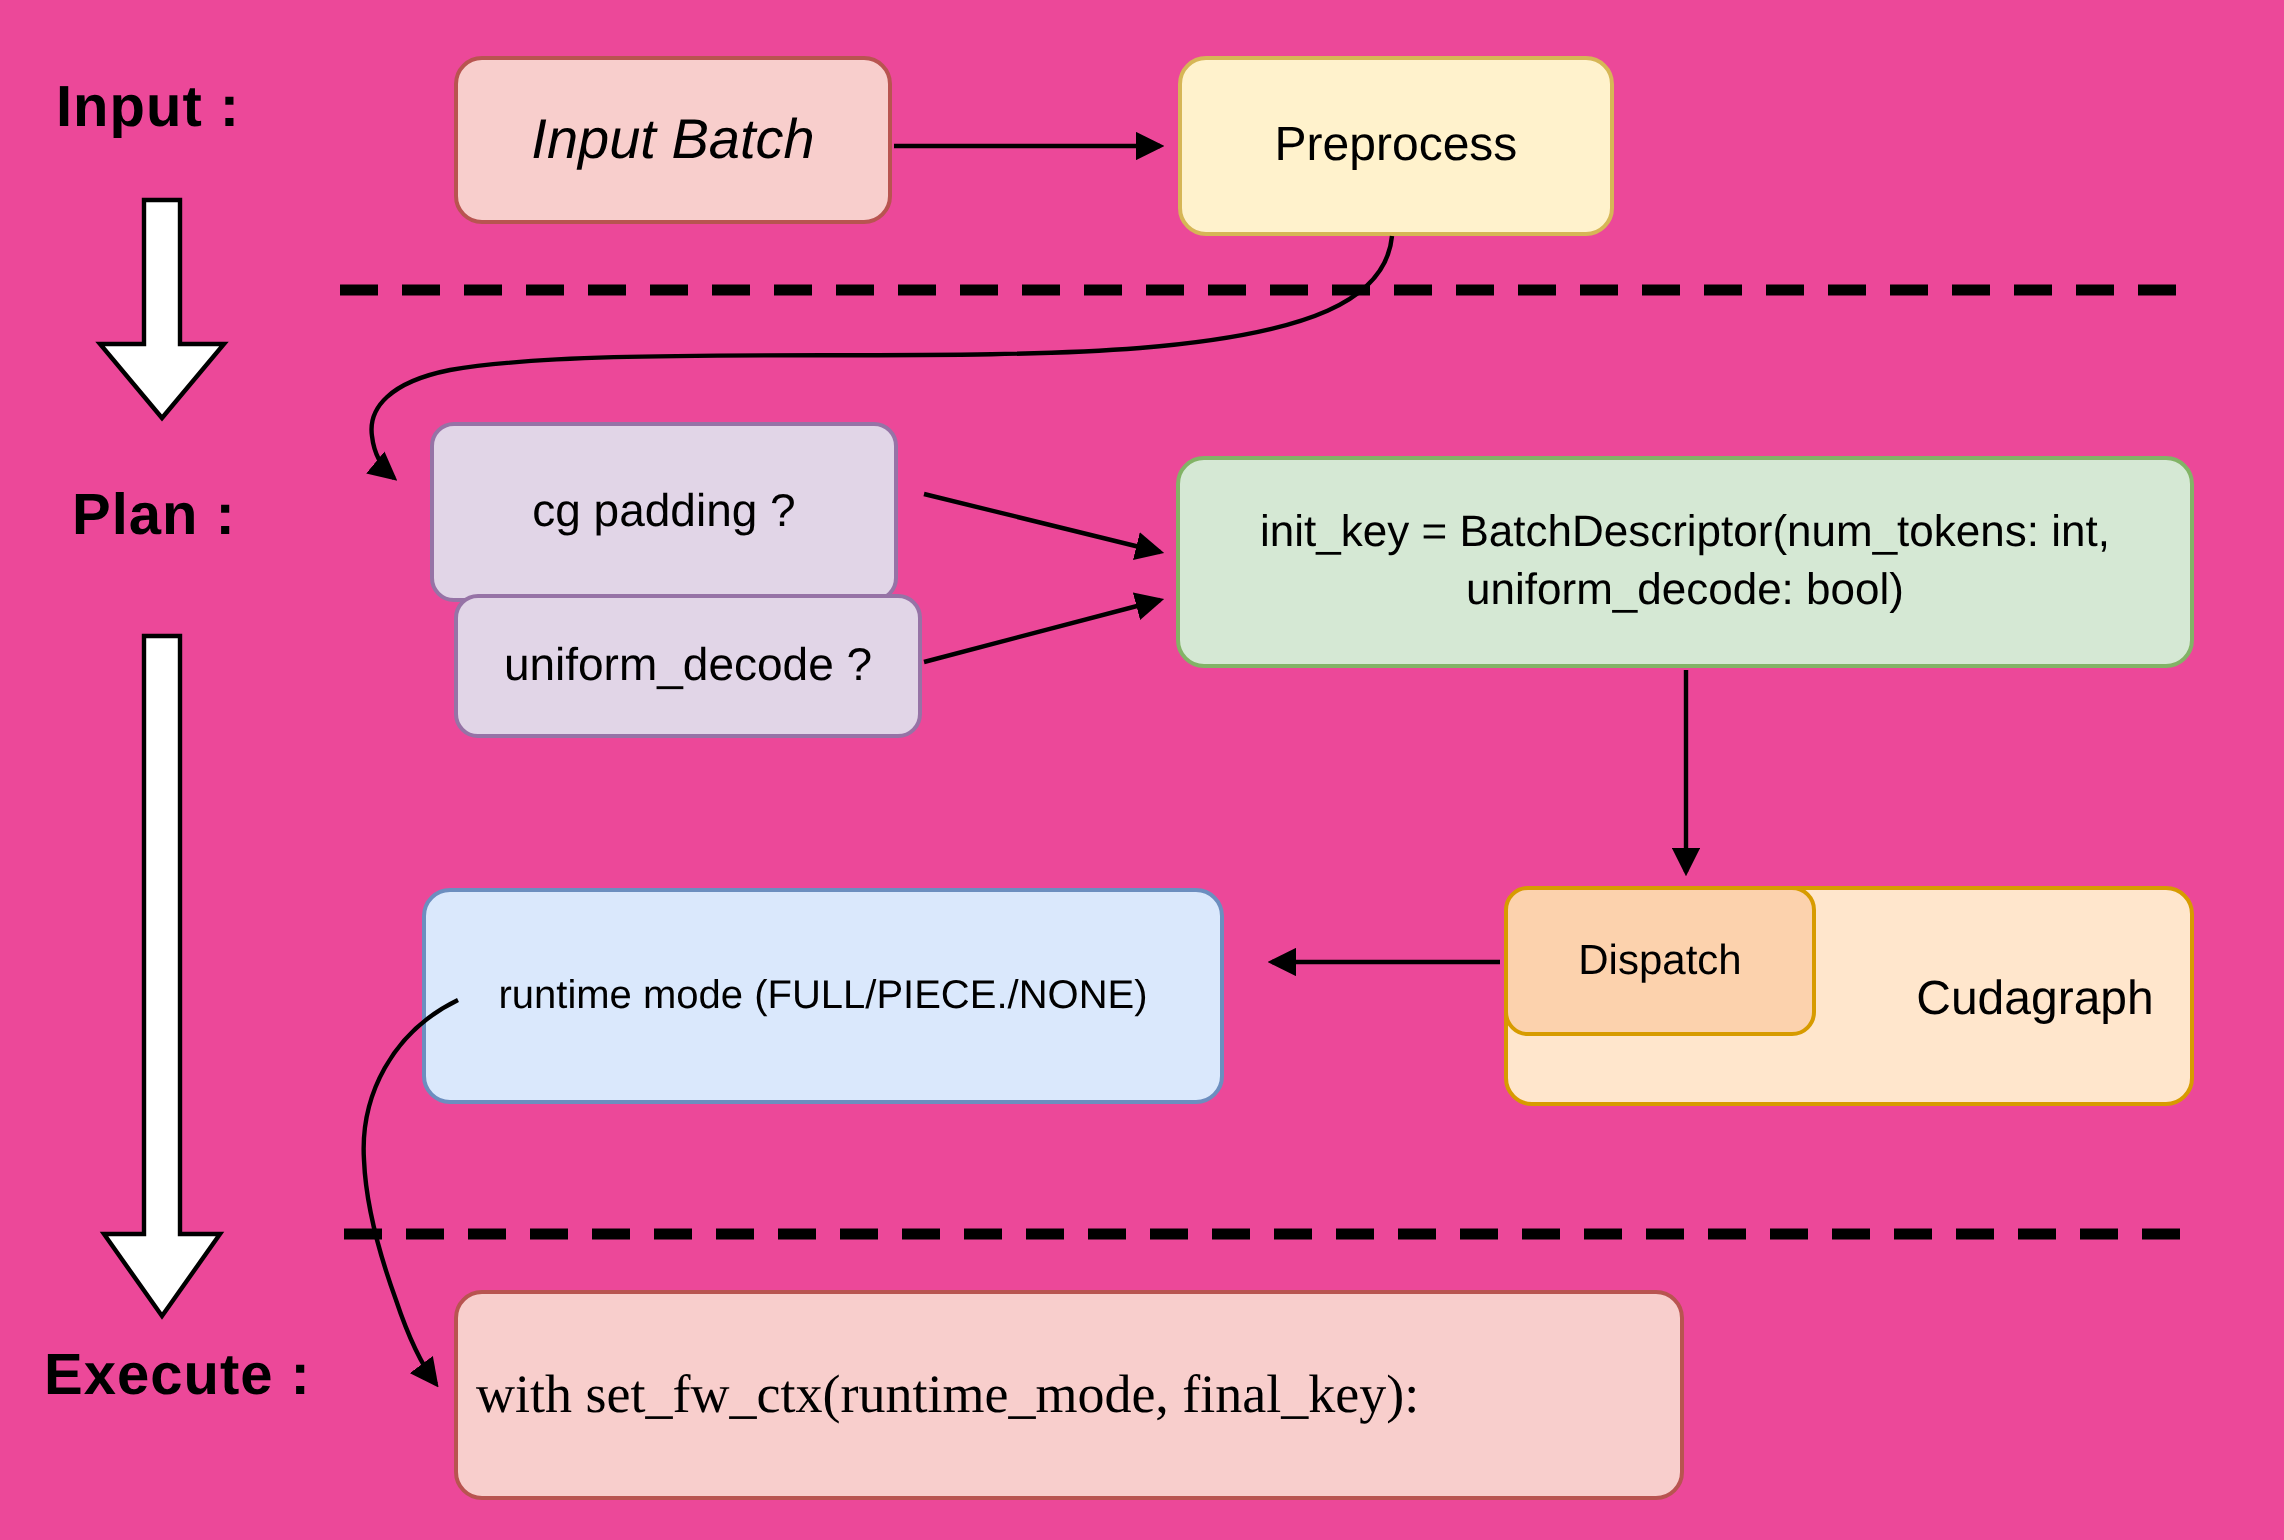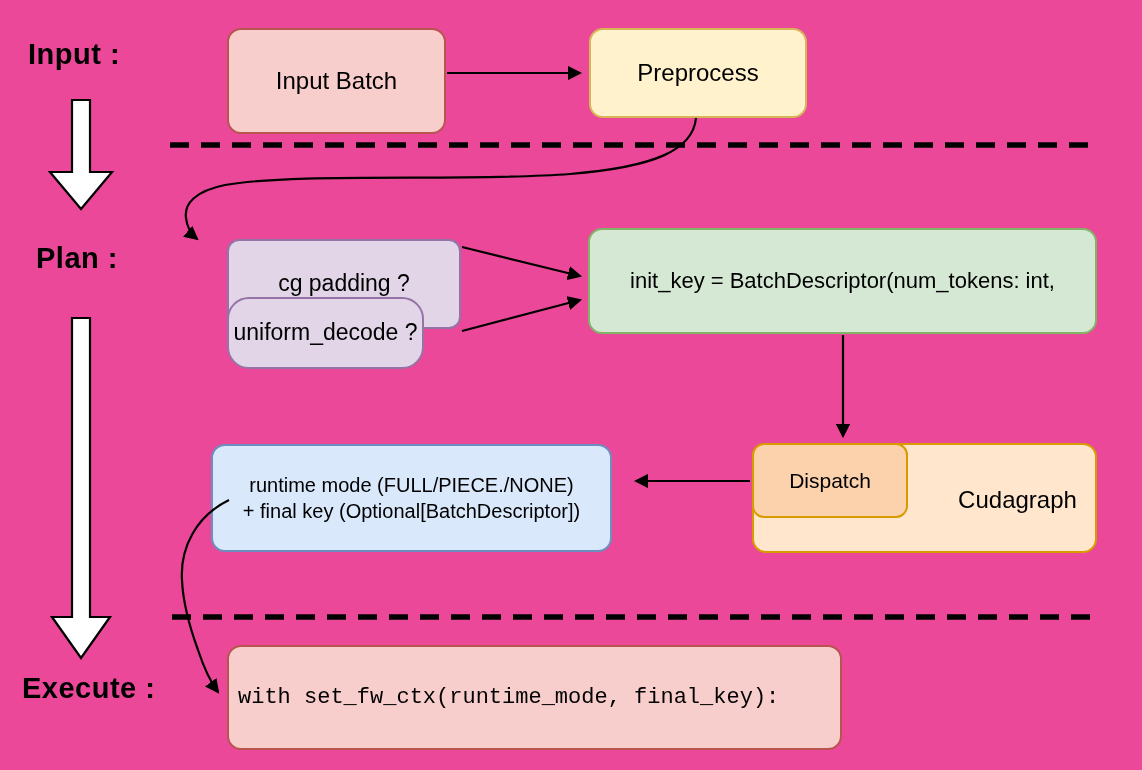--- a/index.html
+++ b/index.html
@@ -18,34 +18,34 @@
   }
   .box span { white-space:nowrap; }
   .red    { background:var(--red_fill);    border-color:var(--red_stroke); }
   .yellow { background:var(--yellow_fill); border-color:var(--yellow_stroke); }
   .purple { background:var(--purple_fill); border-color:var(--purple_stroke); }
   .green  { background:var(--green_fill);  border-color:var(--green_stroke); }
   .blue   { background:var(--blue_fill);   border-color:var(--blue_stroke); }
   .orange-outer { background:var(--orange_fill); border-color:var(--orange_stroke); }
   .orange-inner { background:var(--orange_inner_fill); border-color:var(--orange_stroke); border-radius:12px; }
 
-  #input-batch    { left:227px; top:28px;  width:219px; height:106px;  font-size:24px; }
+  #input-batch    { left:227px; top:28px;  width:219px; height:84px;  font-size:28px;font-style:italic; }
   #preprocess     { left:589px; top:28px;  width:218px; height:90px;  font-size:24px; }
-  #cg-padding     { left:227px; top:211px; width:234px; height:90px;  font-size:23px; border-radius:12px;margin-top:28px; }
-  #uniform-decode { left:227px; top:297px; width:197px; height:72px;  font-size:23px; border-radius:22px; }
+  #cg-padding     { left:215px; top:211px; width:234px; height:90px;  font-size:23px; border-radius:12px; }
+  #uniform-decode { left:227px; top:297px; width:234px; height:72px;  font-size:23px; border-radius:12px; }
   #init-key       { left:588px; top:228px; width:509px; height:106px; font-size:22px;justify-content:center; }
   #dispatcher     { left:752px; top:443px; width:345px; height:110px; }
   #dispatcher-label { position:absolute; left:182px; top:0; width:163px; height:110px;
     display:flex; flex-direction:column; align-items:center; justify-content:center;
     font-size:24px; line-height:1.35; }
   #dispatch       { left:752px; top:443px; width:156px; height:75px;  font-size:21px; z-index:3; }
   #runtime        { left:211px; top:444px; width:401px; height:108px; font-size:20px; }
   #exec-code      {
-    left:227px; top:645px; width:615px; height:105px; font-size:22px;
-    font-family:Liberation Mono, monospace; align-items:flex-start;
+    left:227px; top:645px; width:615px; height:105px; font-size:27px;
+    font-family:Liberation Serif, serif; align-items:flex-start;
     padding-left:9px; text-align:left; line-height:1.35;
   }
   .pre { white-space:pre; }
 
   svg#overlay { position:absolute; left:0; top:0; z-index:4; pointer-events:none; }
   .connector { fill:none; stroke:var(--line); stroke-width:2.2px; }
   .dashed    { stroke:var(--line); stroke-width:5.5px; stroke-dasharray:19 12; }
   .hollow-arrow { fill:#ffffff; stroke:var(--line); stroke-width:2.2px; stroke-linejoin:miter; }
   #arrowhead path { fill:var(--line); }
 </style>
@@ -69,34 +69,34 @@
   <div class="box purple" id="cg-padding">
     <span>cg padding ?</span>
   </div>
 
   <div class="box purple" id="uniform-decode">
     <span>uniform_decode ?</span>
   </div>
 
   <div class="box green" id="init-key">
     <span>init_key = BatchDescriptor(num_tokens: int,</span>
+    <span>uniform_decode: bool)</span>
   </div>
 
   <div class="box orange-outer" id="dispatcher">
     <div id="dispatcher-label">
       <span>Cudagraph</span>
     </div>
   </div>
   <div class="box orange-inner" id="dispatch">
     <span>Dispatch</span>
   </div>
 
   <div class="box blue" id="runtime">
     <span>runtime mode (FULL/PIECE./NONE)</span>
-    <span>+ final key (Optional[BatchDescriptor])</span>
   </div>
 
   <div class="box red" id="exec-code">
     <span class="pre">with set_fw_ctx(runtime_mode, final_key):</span>
   </div>
 
   <svg id="overlay" width="1142" height="770" viewBox="0 0 1142 770">
     <defs>
       <marker id="arrowhead" viewBox="0 0 10 10" refX="8.5" refY="5" markerWidth="6.5" markerHeight="6.5" orient="auto-start-reverse">
         <path d="M 0 0 L 10 5 L 0 10 z"></path>

